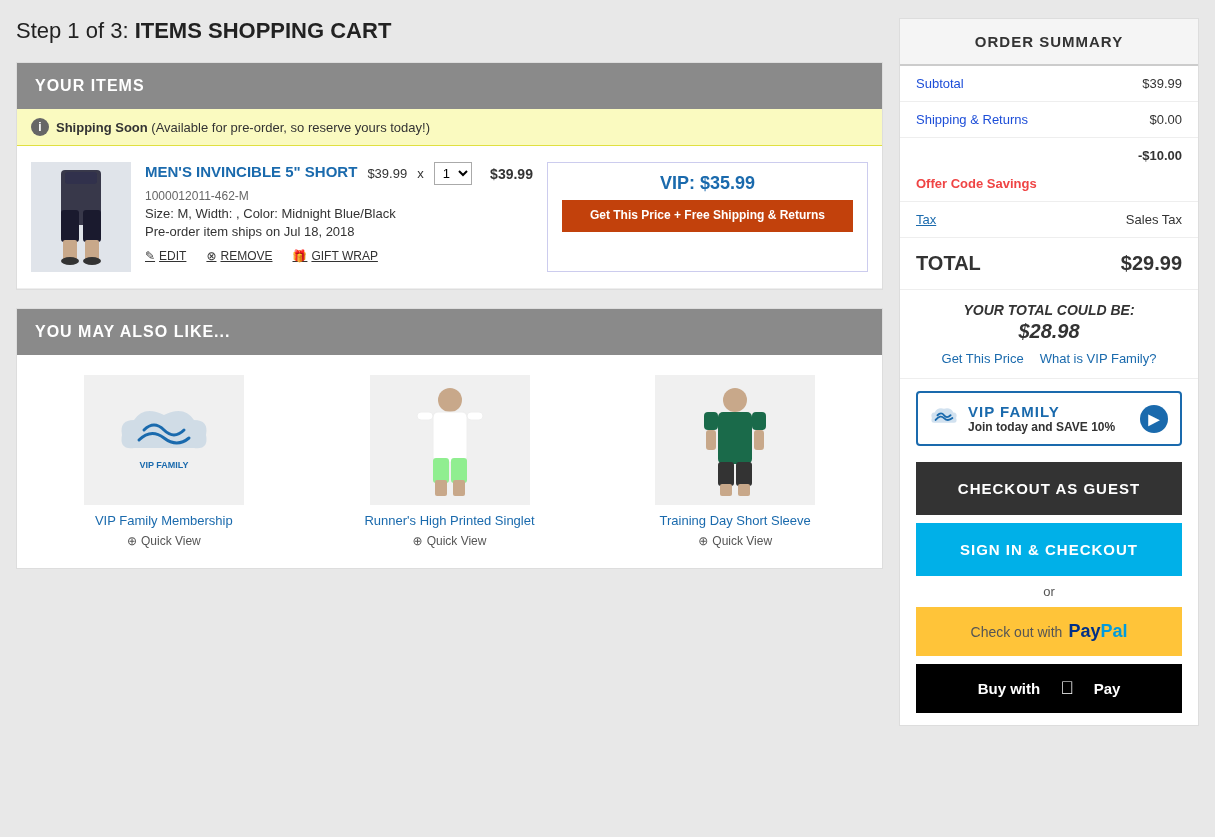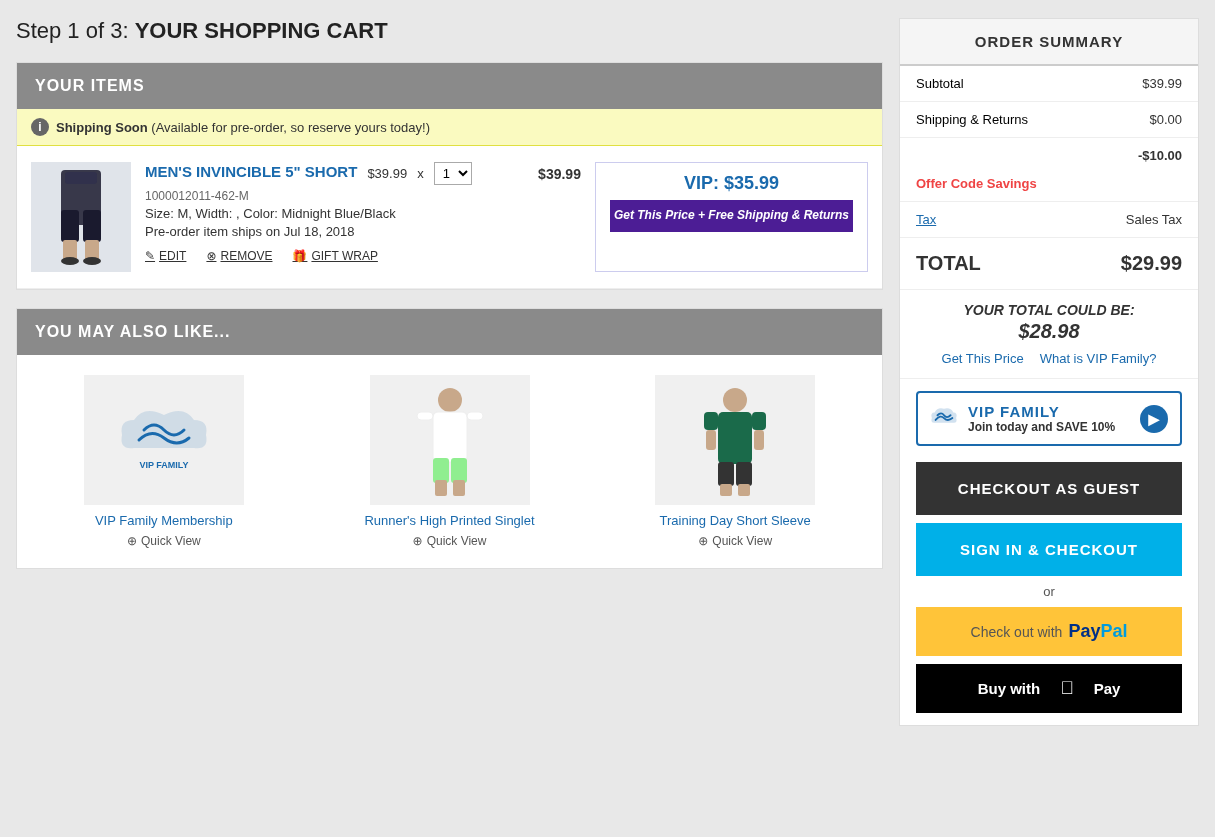--- a/index.html
+++ b/index.html
@@ -161,30 +161,29 @@
       min-width: 150px;
       flex-shrink: 0;
     }
     .vip-price {
       color: #1a6aad;
       font-size: 18px;
       font-weight: bold;
       margin-bottom: 6px;
     }
     .vip-cta-btn {
-      background: #4c1d95;
+      background: #c2410c;
       color: #fff;
-      padding: 8px 4px;
+      padding: 8px 28px;
       font-size: 12px;
       font-weight: bold;
       border: none;
       cursor: pointer;
       text-align: center;
       line-height: 1.3;
-      font-style: italic;
     }
     .also-like-section {
       background: #fff;
       border: 1px solid #ddd;
     }
     .also-like-items {
       display: flex;
       gap: 20px;
       padding: 20px 14px;
     }
@@ -238,21 +237,21 @@
       text-transform: uppercase;
     }
     .summary-row {
       display: flex;
       justify-content: space-between;
       padding: 10px 16px;
       border-bottom: 1px solid #eee;
       font-size: 13px;
     }
     .summary-row .label {
-      color: #000000;
+      color: #1d4ed8;
     }
     .summary-row .value {
       font-weight: 500;
     }
     .summary-row.tax-row .label {
       color: #1a6aad;
       text-decoration: underline;
       cursor: pointer;
     }
     .summary-row.savings-row .label {
@@ -428,21 +427,21 @@
       font-size: 18px;
     }
   </style>
 </head>
 <body>
 
 <div class="page-wrapper">
 
   <div class="left-col">
     <h1 class="page-title">
-      <span>Step 1 of 3: </span><strong>YOUR SHOPPING CART</strong>
+      <span>Step 1 of 3: </span><strong>ITEMS SHOPPING CART</strong>
     </h1>
 
     <div class="items-section">
       <div class="section-header">YOUR ITEMS</div>
       <div class="shipping-notice">
         <span class="info-icon">i</span>
         <span>
           <span class="notice-bold">Shipping Soon</span><span> (Available for pre-order, so reserve yours today!)</span>
         </span>
       </div>

